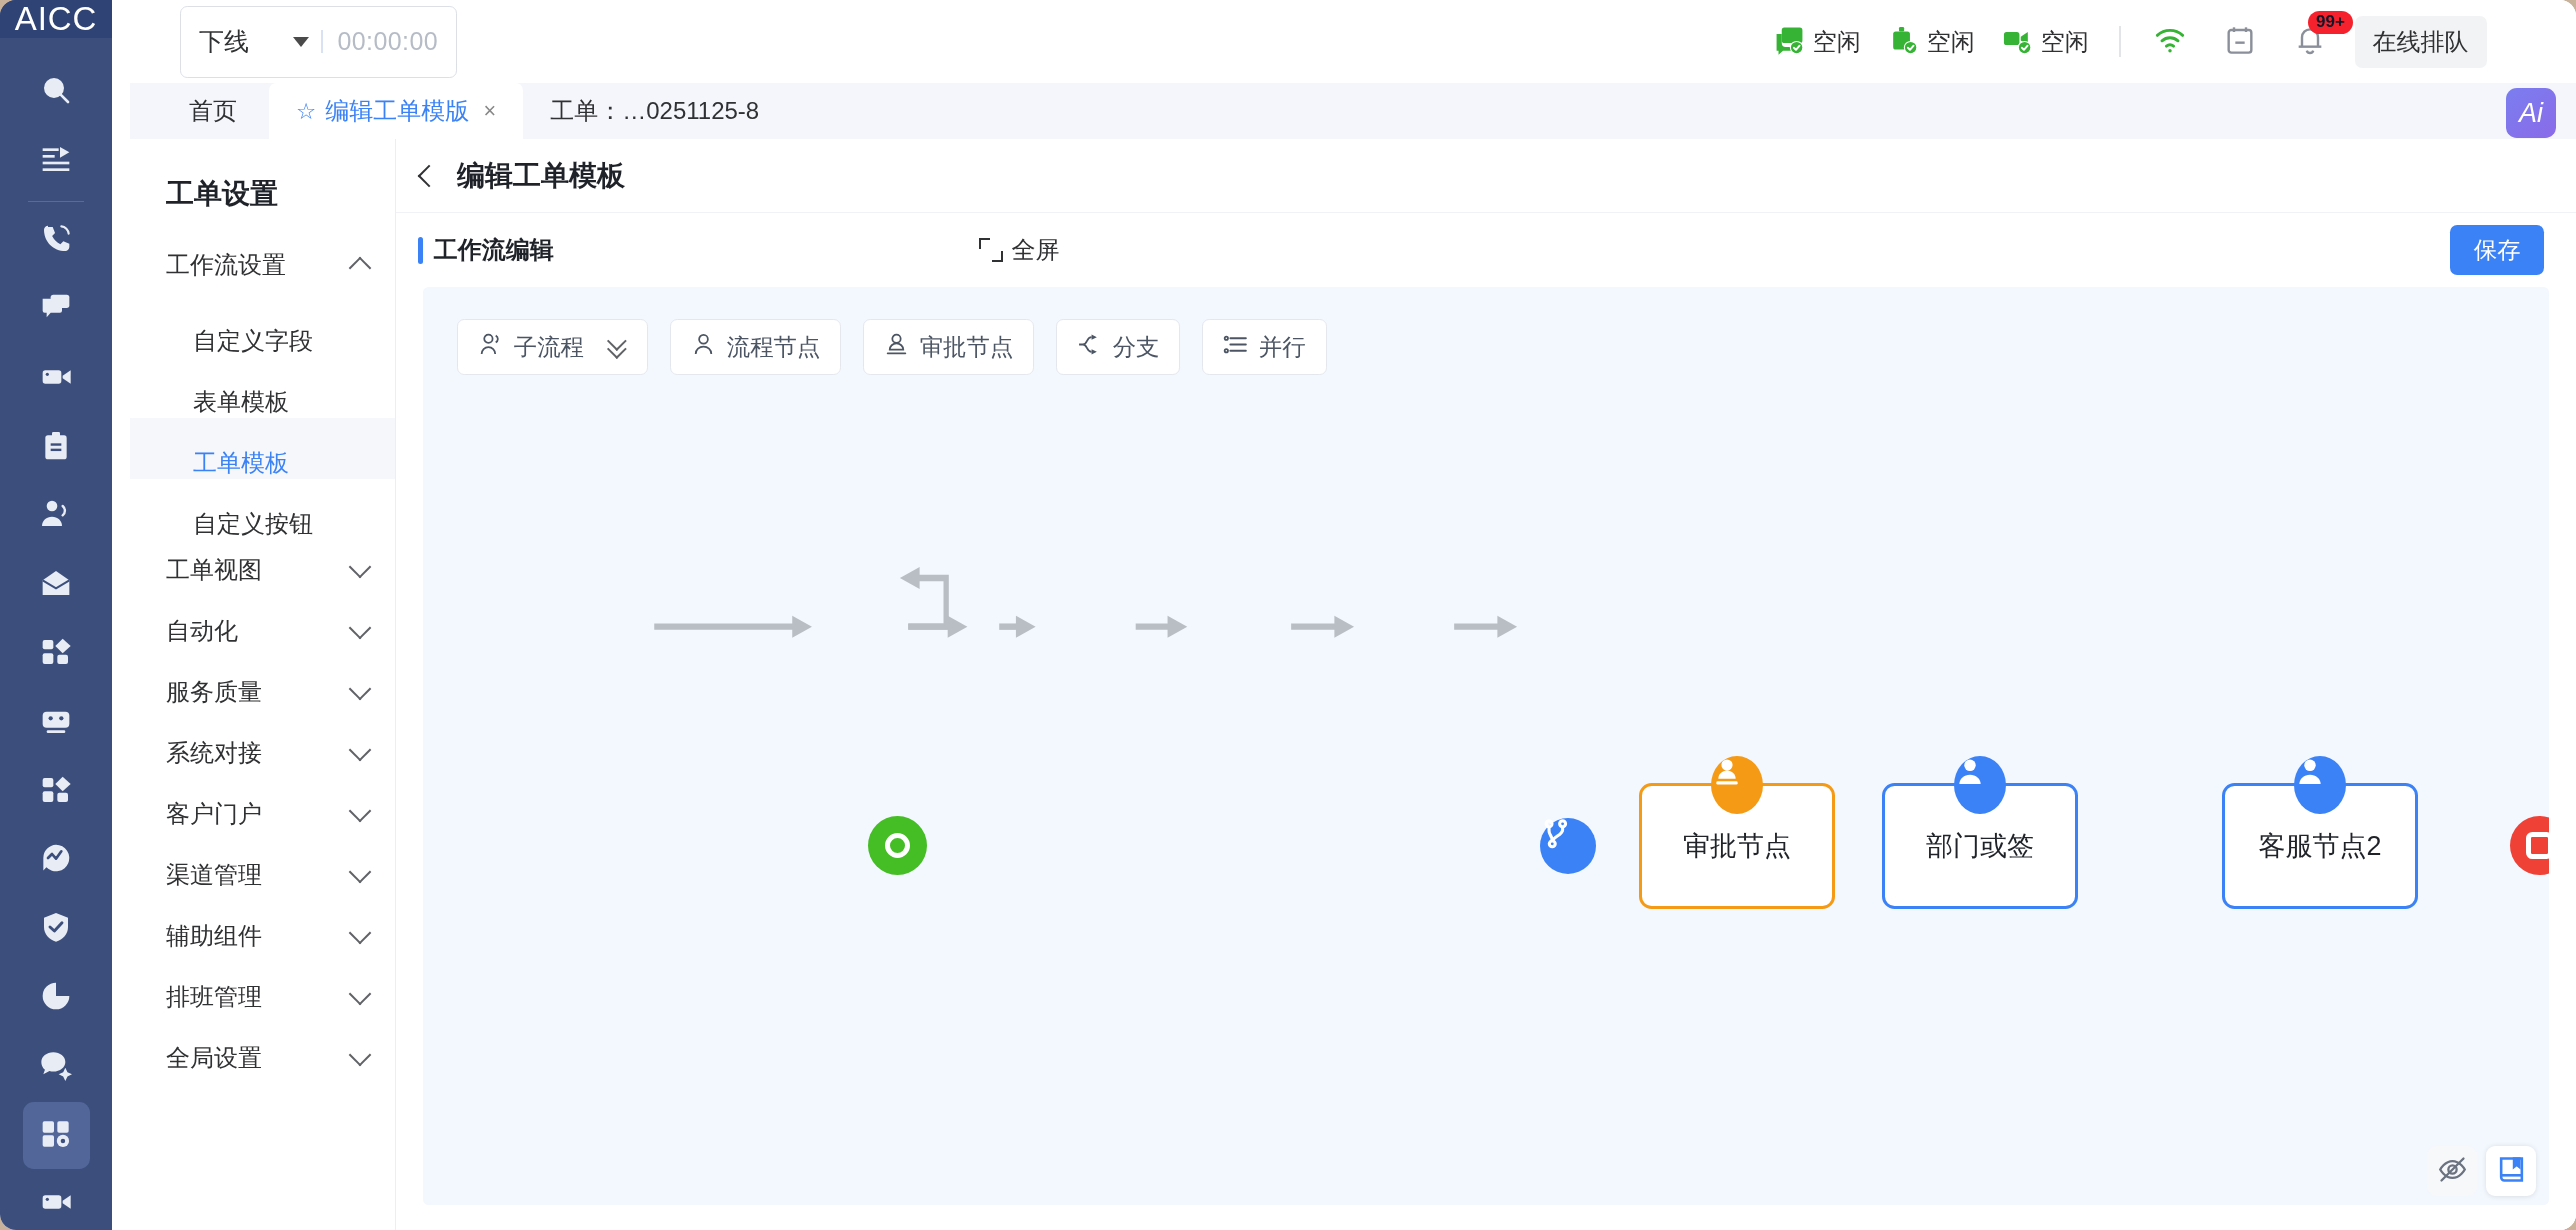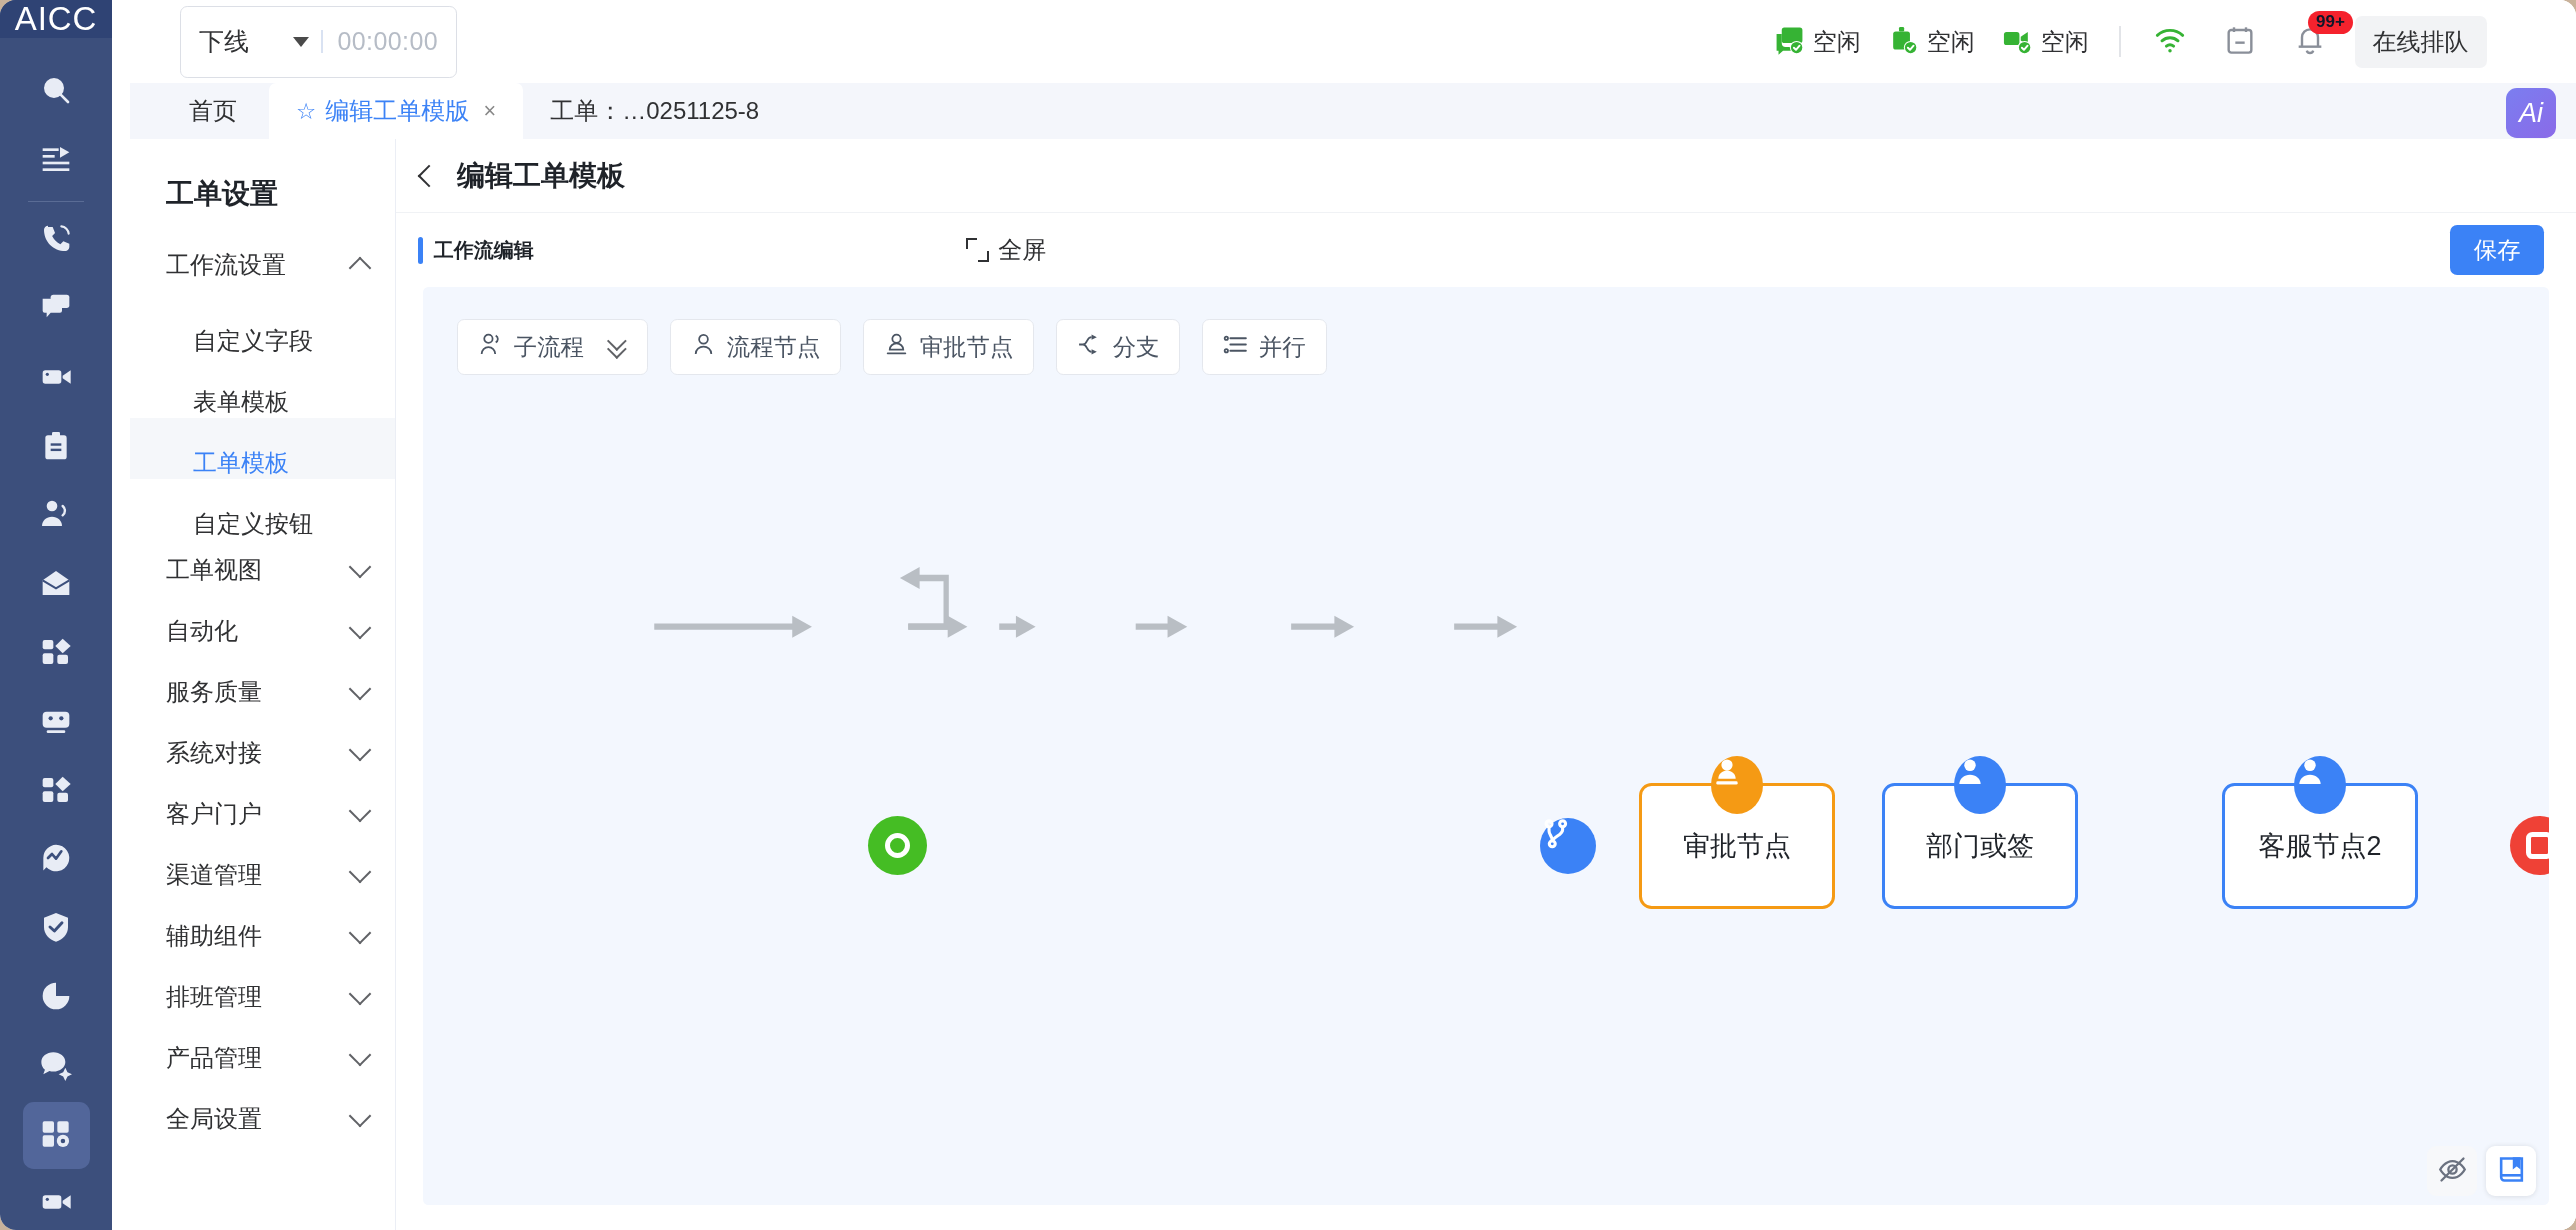--- a/index.html
+++ b/index.html
@@ -242,21 +242,21 @@
   }
   .page-title { font-size: 28px; color: #1f2329; font-weight: bold; }
 
   .sec-head {
     height: 74px;
     display: flex; align-items: center;
     padding: 0 32px 0 21.6px;
     flex: 0 0 74px;
   }
   .sec-bar { width: 5.4px; height: 27px; background: #3b82f6; border-radius: 2.7px; margin-right: 10.8px; }
-  .sec-title { font-size: 20px; font-weight: bold; color: #1f2329; }
+  .sec-title { font-size: 24px; font-weight: bold; color: #1f2329; }
   .fullscreen {
     margin-left: auto; margin-right: auto;
     display: flex; align-items: center; gap: 9px;
     font-size: 24px; color: #303133;
     cursor: pointer;
     transform: translateX(-180px);
   }
   .fs-icon { width: 23.4px; height: 23.4px; position: relative; }
   .fs-icon::before, .fs-icon::after {
     content: ''; position: absolute; width: 9px; height: 9px;
@@ -738,24 +738,20 @@
         </div>
         <div class="menu-group-head">
           <span>辅助组件</span>
           <span class="chev"></span>
         </div>
         <div class="menu-group-head">
           <span>排班管理</span>
           <span class="chev"></span>
         </div>
         <div class="menu-group-head">
-          <span>产品管理</span>
-          <span class="chev"></span>
-        </div>
-        <div class="menu-group-head">
           <span>全局设置</span>
           <span class="chev"></span>
         </div>
       </div>
 
       <div class="main">
 
         <div class="page-head">
           <span class="back-chev"></span>
           <span class="page-title">编辑工单模板</span>

